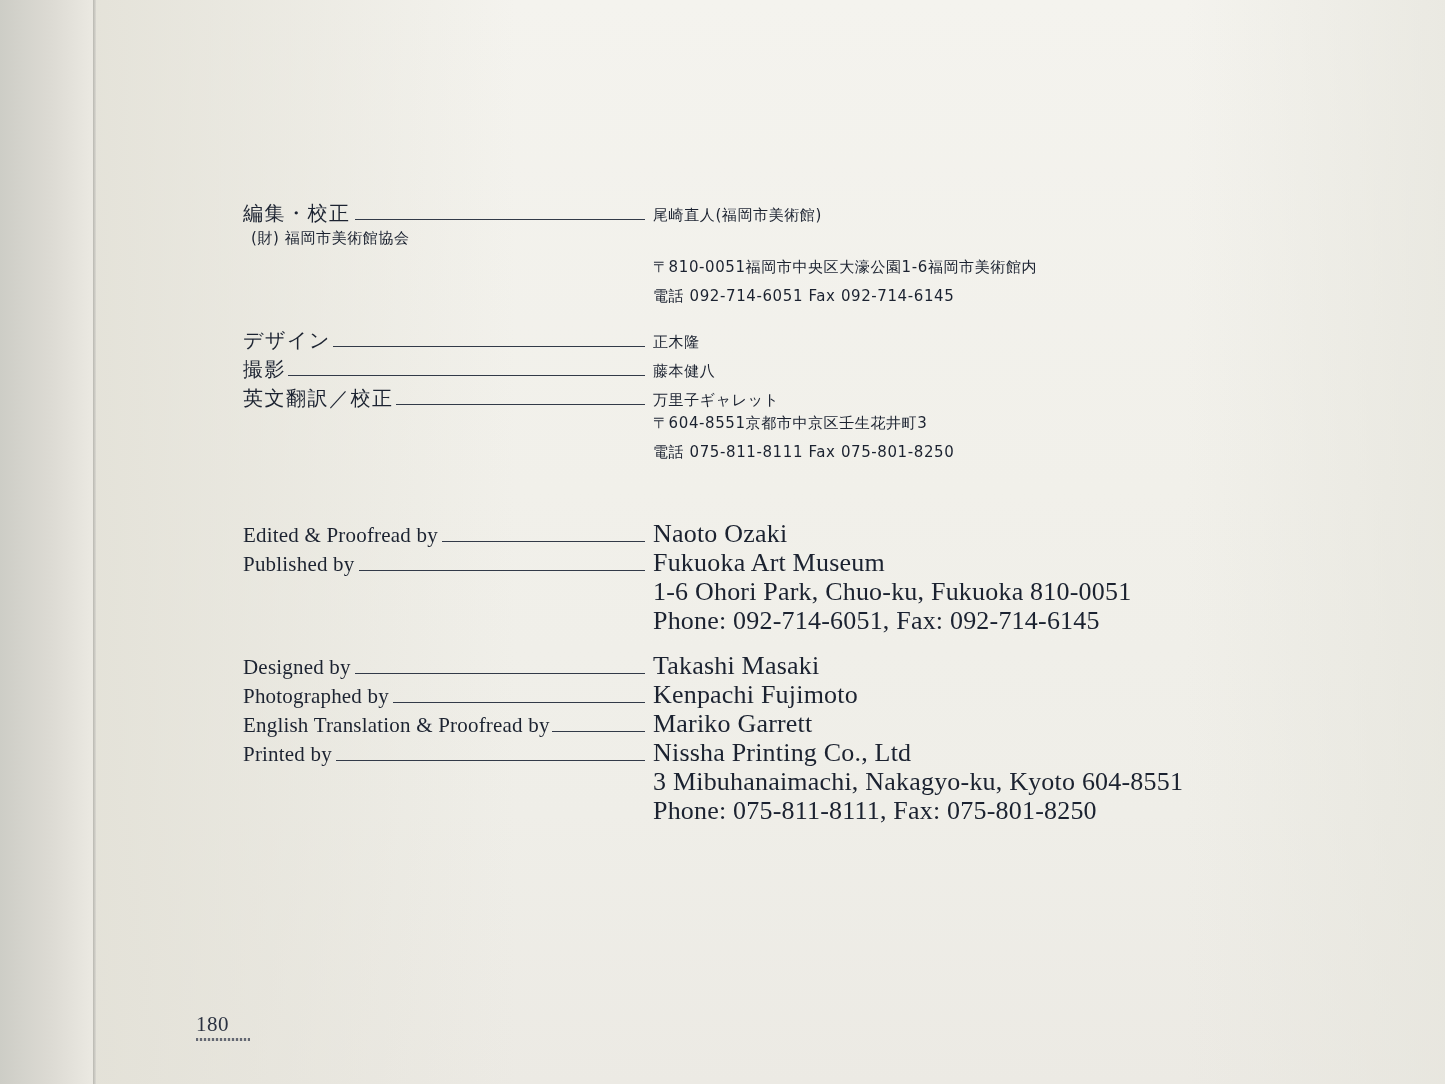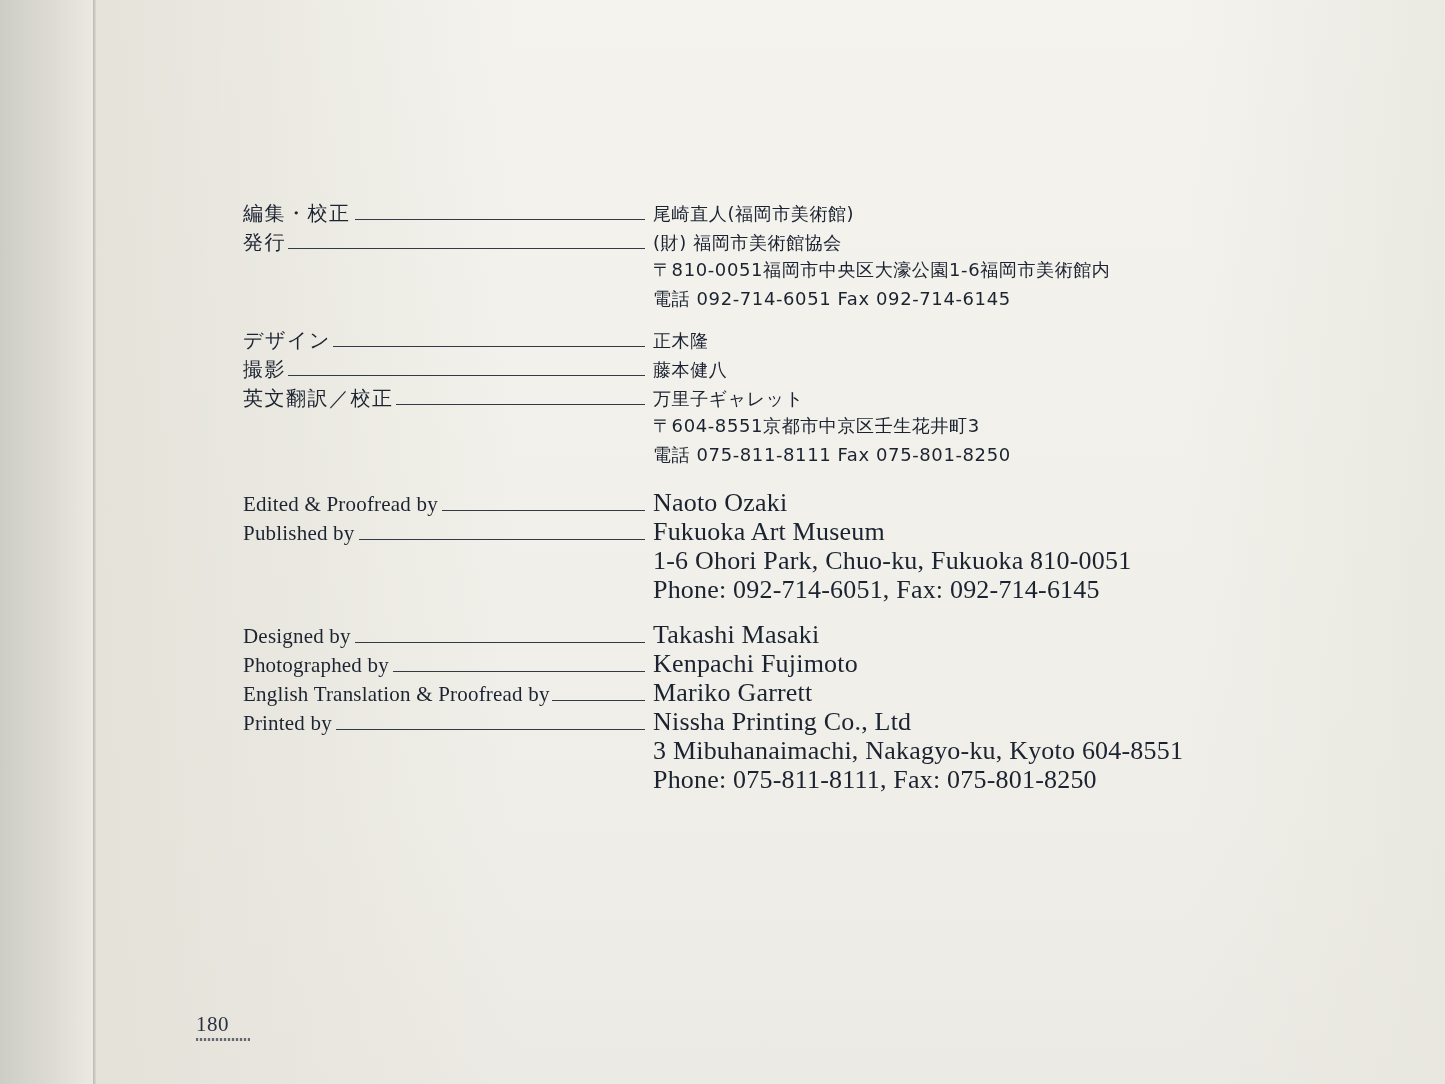--- a/index.html
+++ b/index.html
@@ -54,21 +54,21 @@
   
   .colophon {
     position: absolute;
     left: 243px;
     top: 200px;
     width: 1000px;
     color: #1b2230;
   }
 
   .block-jp { margin-bottom: 0; }
-  .block-en { margin-top: 16px; }
+  .block-en { margin-top: 47px; }
 
   .row {
     display: flex;
     align-items: baseline;
     white-space: nowrap;
   }
   .row.jp { height: 29px; }
   .row.en { height: 29px; }
 
   .label-cell {
@@ -101,21 +101,21 @@
     min-width: 10px;
   }
   .leader.tight { margin-left: 2px; }
 
   .value-cell {
     flex: 1 1 auto;
     padding-left: 8px;
   }
   .value-jp {
     font-family: "DejaVu Sans", sans-serif;
-    font-size: 18px;
+    font-size: 15px;
     letter-spacing: 0.6px;
     color: #1b2230;
   }
   .value-en {
     font-family: "Liberation Serif", serif;
     font-size: 26px;
     letter-spacing: 0.2px;
     color: #1b2230;
   }
   .cont-row {
@@ -168,24 +168,20 @@
         <div class="label-cell">
           <span class="label-text label-jp">編集・校正</span>
           <span class="leader"></span>
         </div>
         <div class="value-cell">
           <span class="value-jp">尾崎直人(福岡市美術館)</span>
         </div>
       </div>
 
       <div class="row jp">
-        <div class="label-cell">
-          <span class="label-text label-jp">発行</span>
-          <span class="leader tight"></span>
-        </div>
         <div class="value-cell">
           <span class="value-jp">(財) 福岡市美術館協会</span>
         </div>
       </div>
       <div class="cont-row">
         <div class="cont-spacer"></div>
         <div class="value-cell">
           <span class="value-jp">〒810-0051福岡市中央区大濠公園1-6福岡市美術館内</span>
         </div>
       </div>

